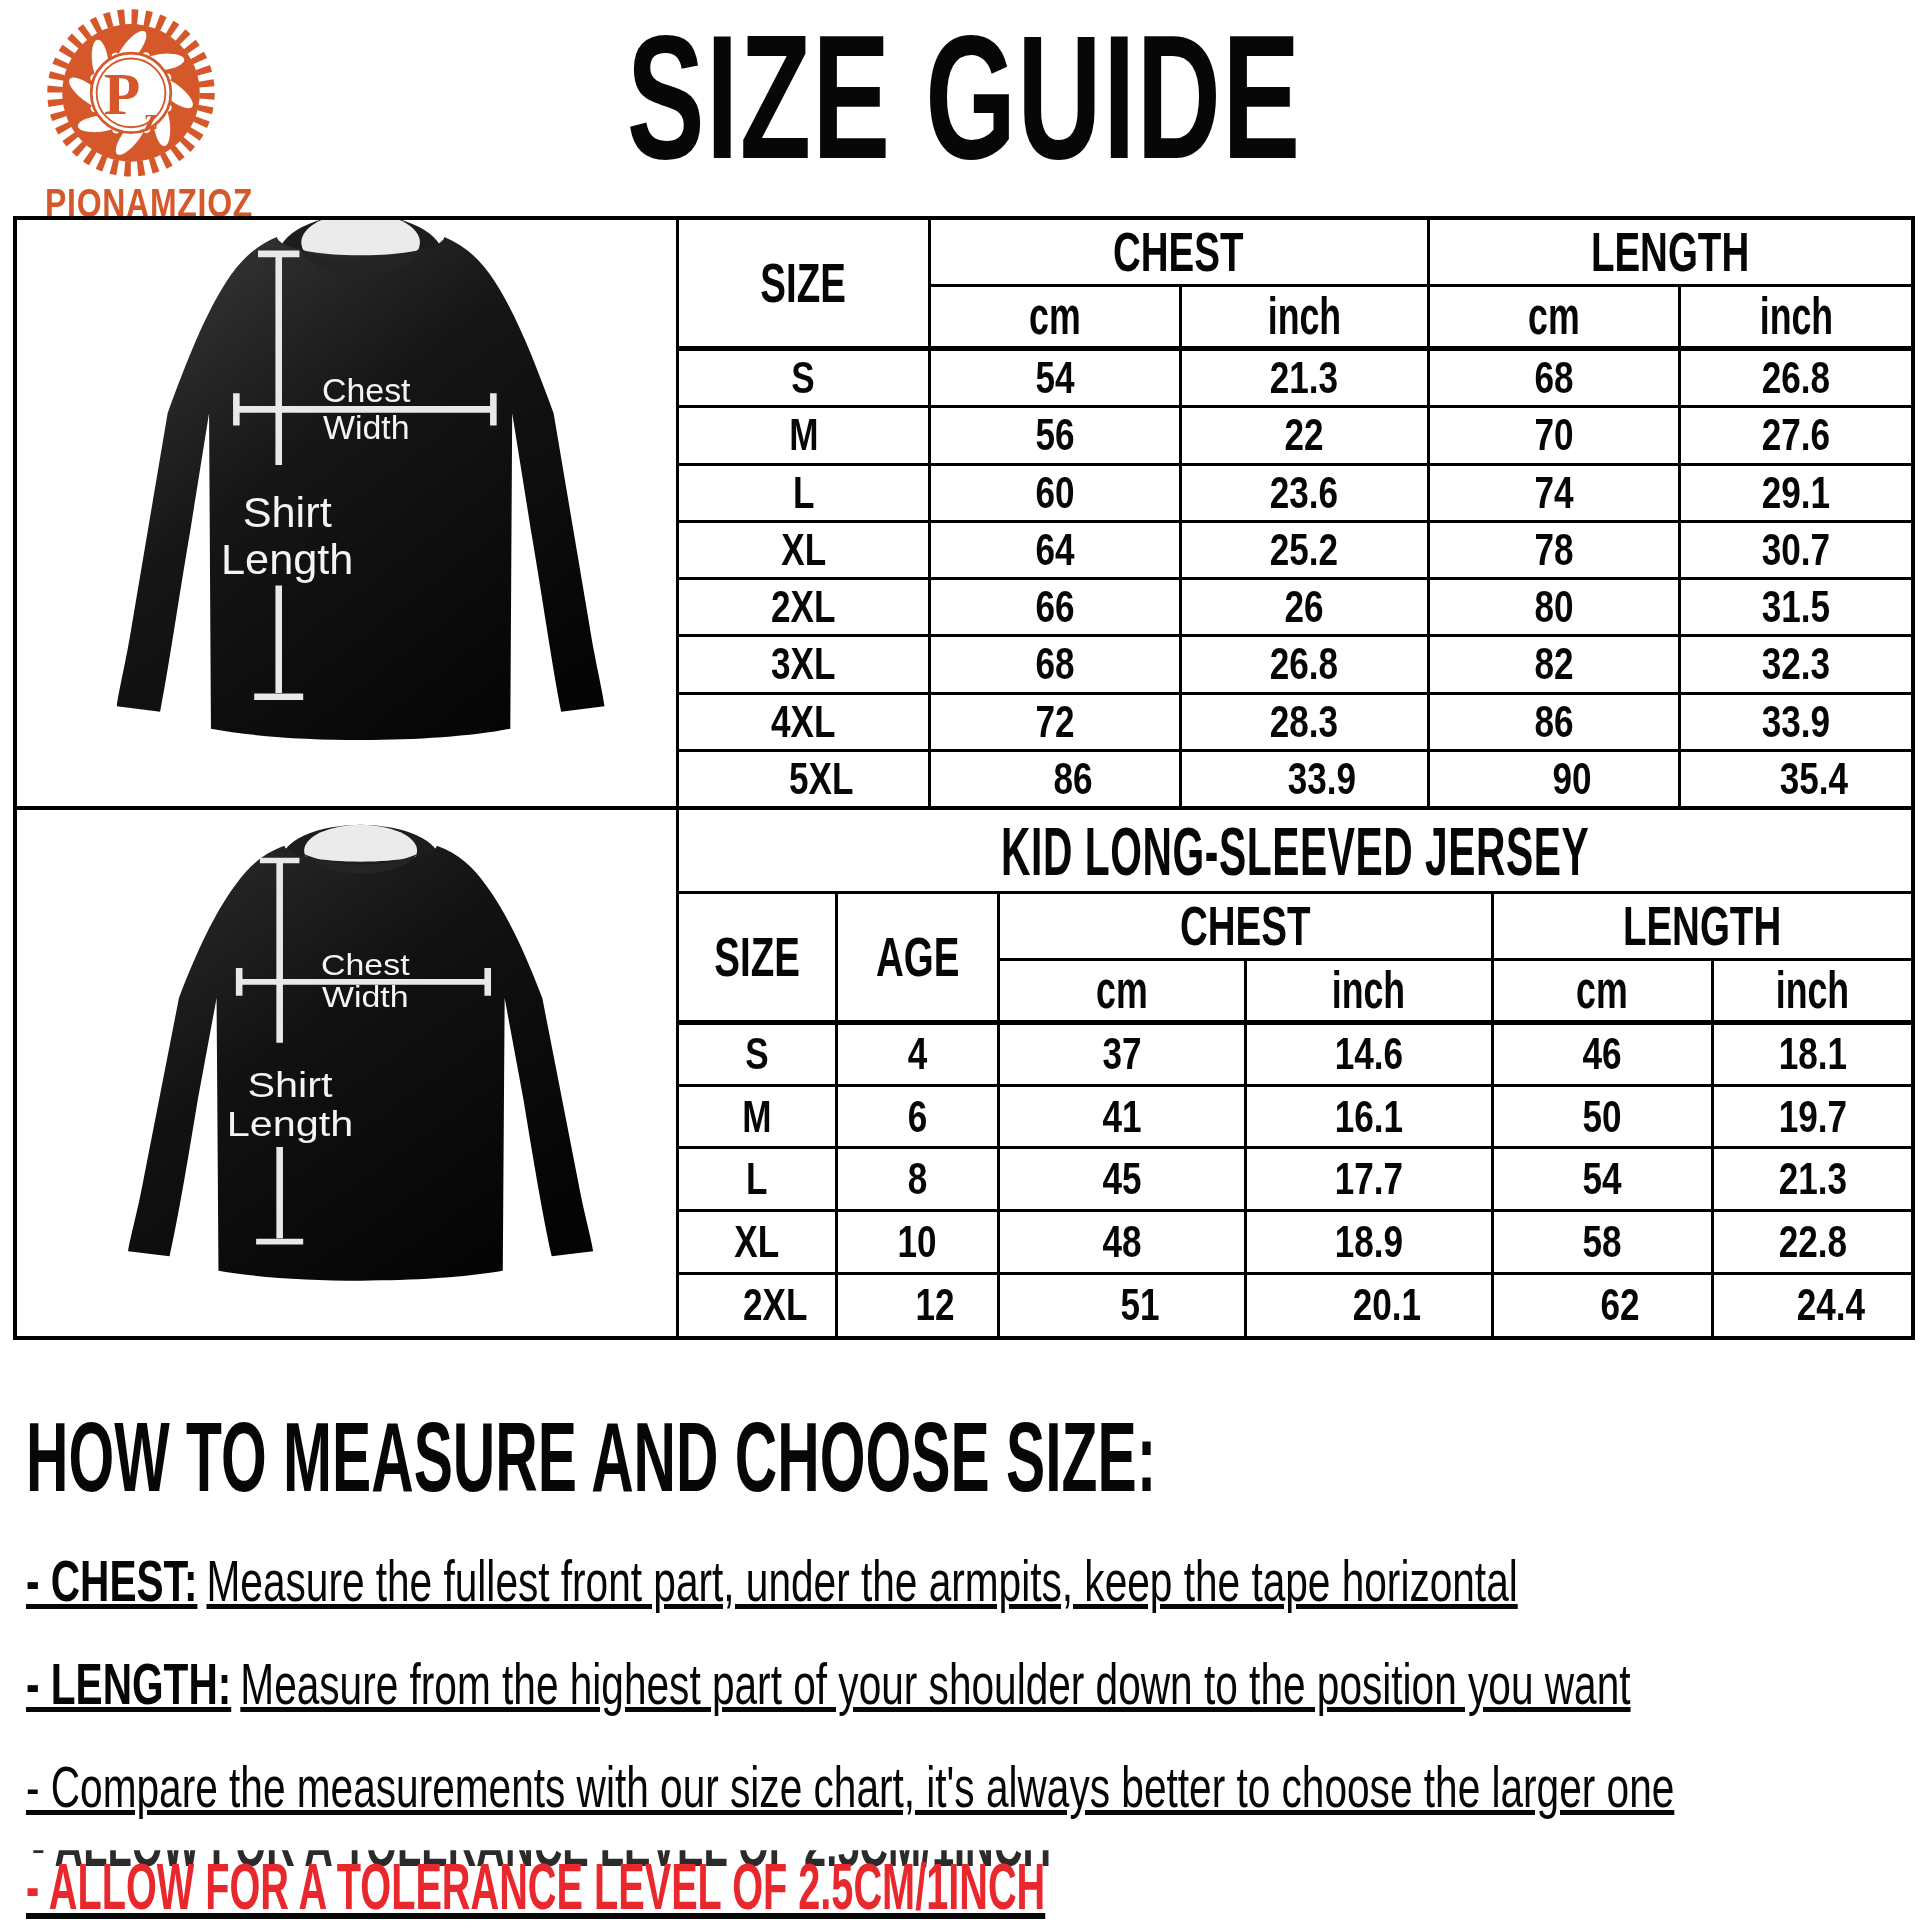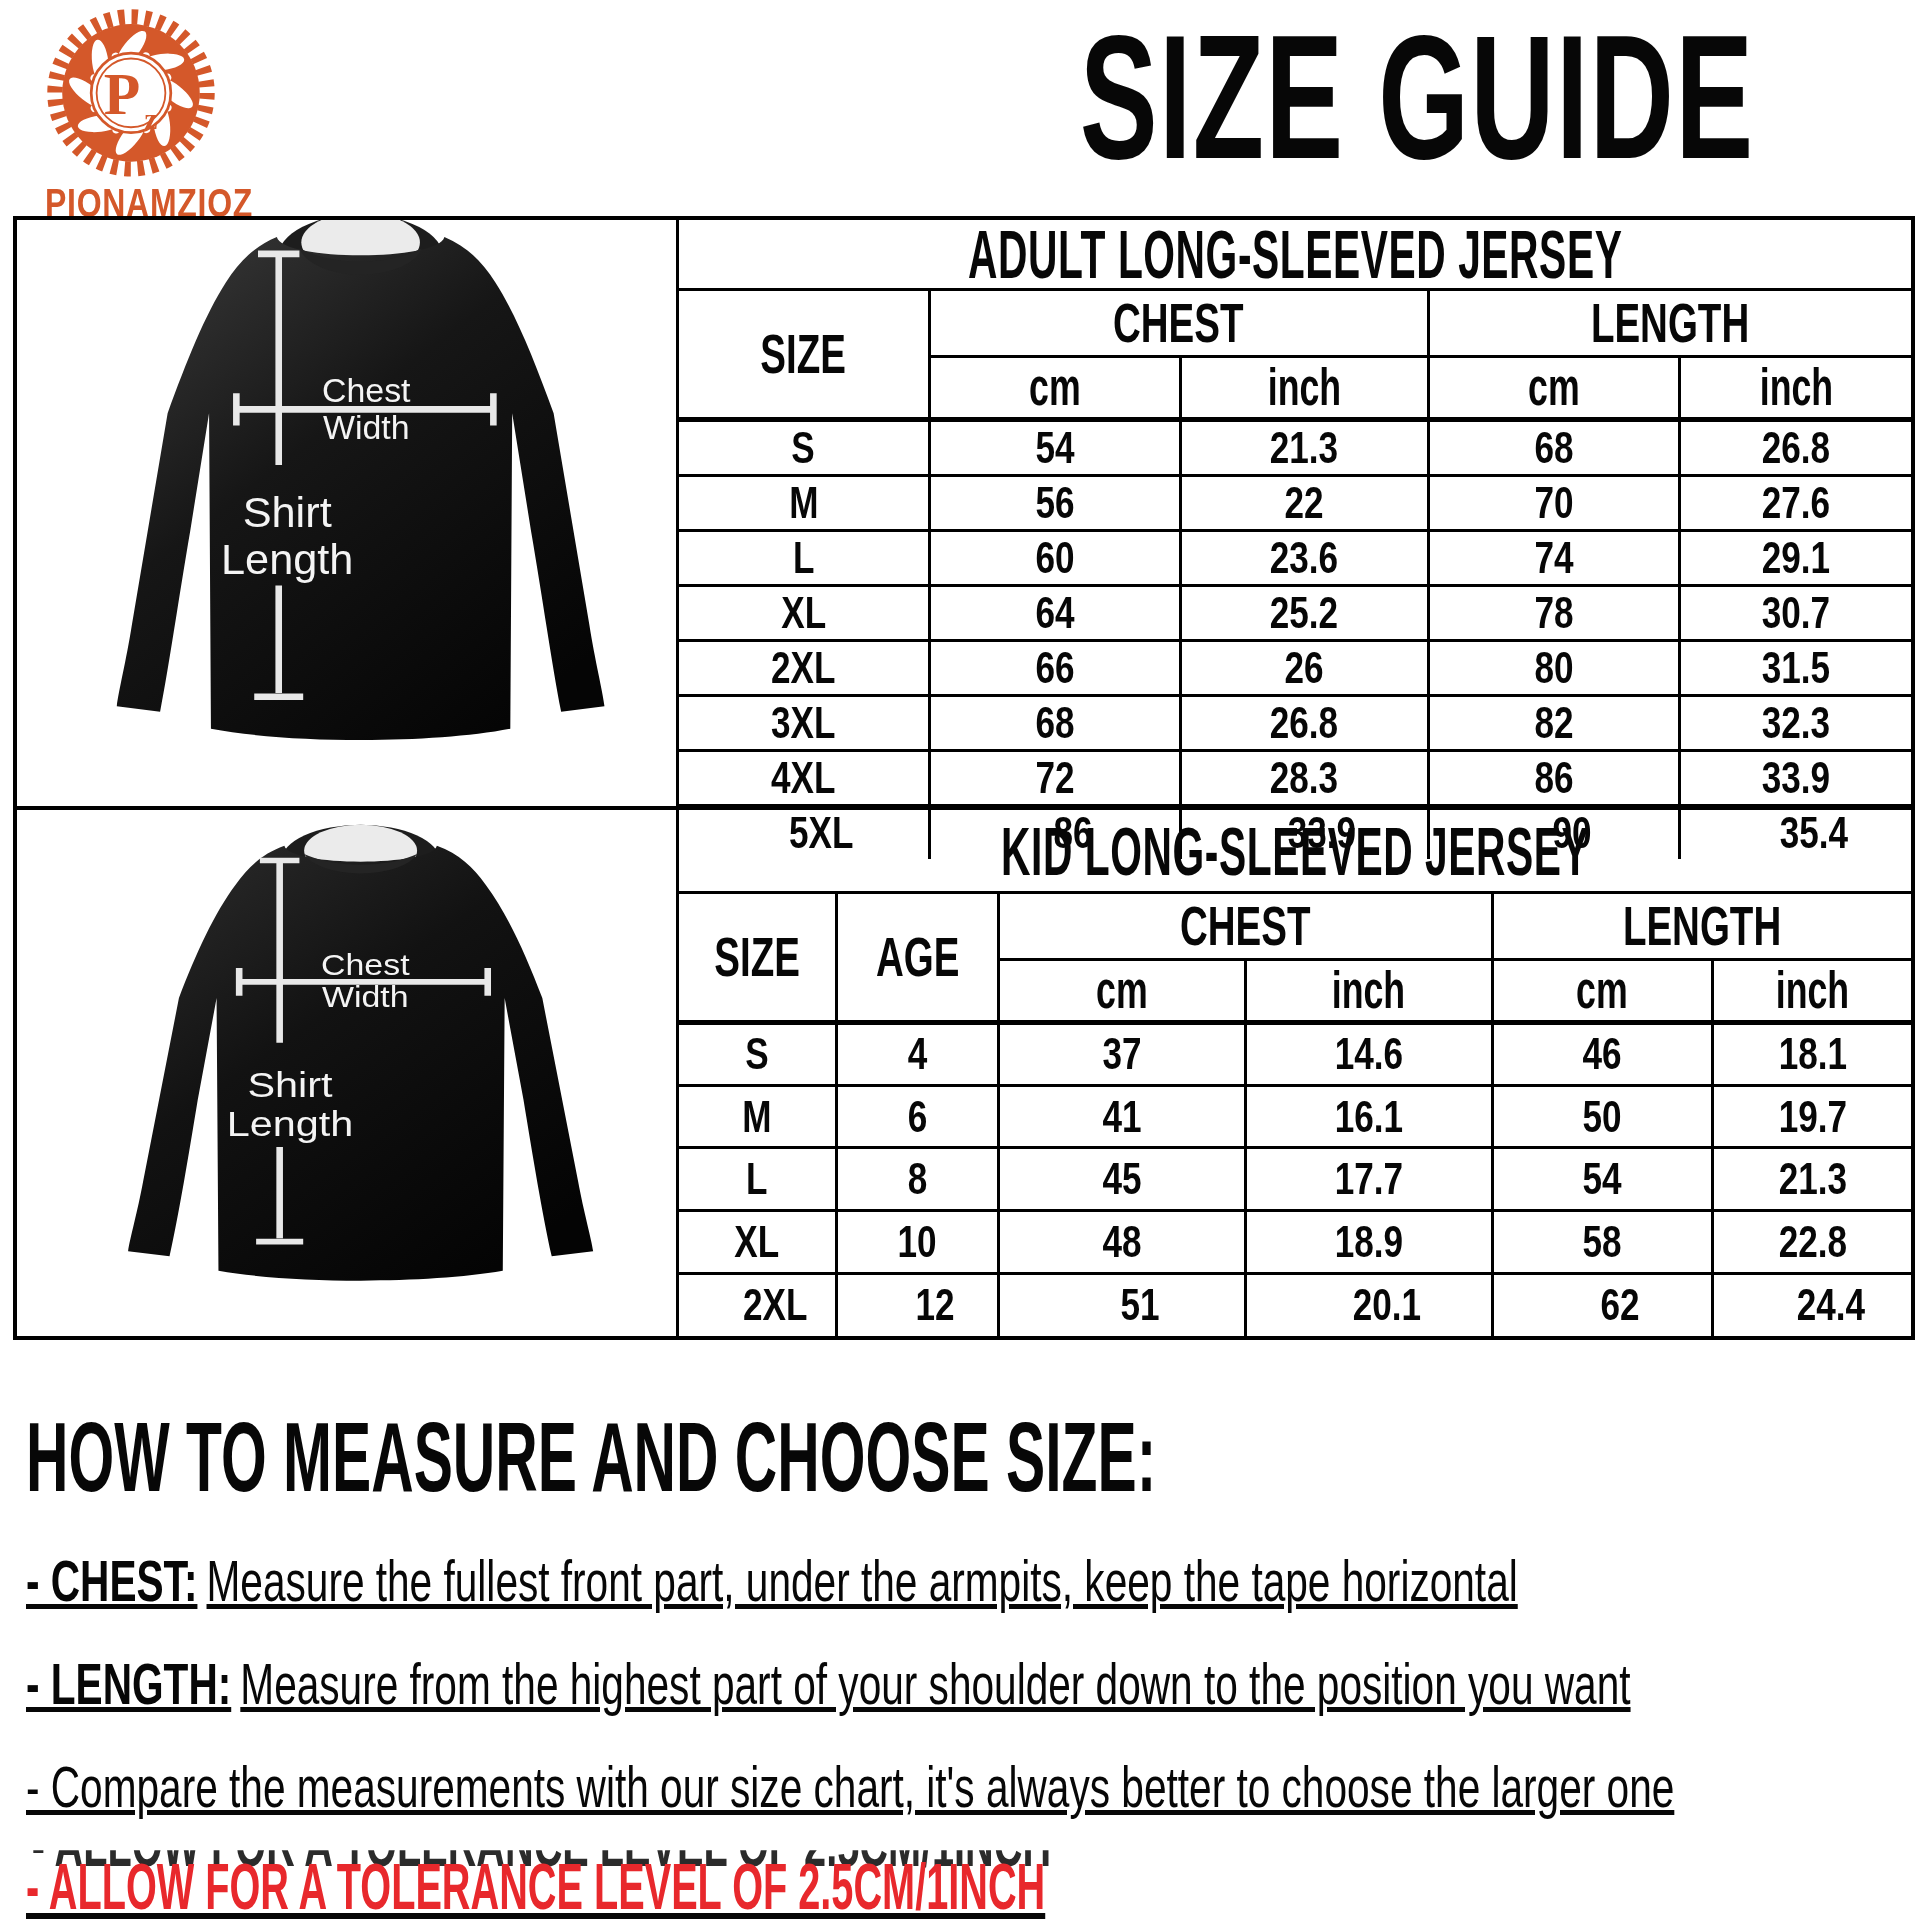--- a/index.html
+++ b/index.html
@@ -8,21 +8,21 @@
 
   
   .brand{position:absolute;left:19px;top:5.6px;width:224px;text-align:center;}
   .brand svg{display:block;margin:0 auto;}
   .brand-name{display:inline-block;font-weight:bold;font-size:40px;letter-spacing:0.9px;
               color:#D4582A;transform:scaleX(.80);transform-origin:center;white-space:nowrap;
               margin-top:-5.6px;}
   .mono-serif{font-family:"Liberation Serif","DejaVu Serif",serif;}
 
   
-  .page-title{position:absolute;left:0;right:0;top:9.4px;text-align:right;margin:0;
+  .page-title{position:absolute;left:0;right:0;top:9.4px;text-align:center;margin:0;
               font-size:177px;line-height:1.0;font-weight:bold;white-space:nowrap;}
   .page-title span{display:inline-block;transform:scaleX(.66);transform-origin:center;letter-spacing:1.9px;}
 
   
   .box{position:absolute;left:13px;top:216px;width:1902px;height:1124px;border:4.7px solid #000;
        box-sizing:border-box;display:flex;flex-direction:column;background:#fff;}
   .sec{display:flex;min-height:0;}
   .sec-adult{height:586px;border-bottom:4.7px solid #000;}
   .sec-kid{flex:1;}
   .cell-jersey{flex:0 0 659px;border-right:3.8px solid #000;position:relative;overflow:hidden;}
@@ -168,23 +168,20 @@
           <g>
             <path class="meas" d="M233,184 L233,218 M233,201 L506,201 M506,184 L506,218"></path>
           </g>
           <text class="meas-txt" x="371" y="193" font-size="36">Chest</text>
           <text class="meas-txt" x="371" y="232" font-size="36">Width</text>
           <text class="meas-txt" x="287" y="326" font-size="46">Shirt</text>
           <text class="meas-txt" x="287" y="376" font-size="46">Length</text>
         </svg>
       </div>
       <div class="cell-table">
-        <div class="tbl-title">
-            <span>ADULT LONG-SLEEVED JERSEY</span>
-          </div>
         <table>
           <colgroup>
               <col style="width:20.3%">
               <col style="width:20.4%">
               <col style="width:20.1%">
               <col style="width:20.4%">
               <col style="width:18.8%">
             </colgroup>
           <thead>
             <tr>

